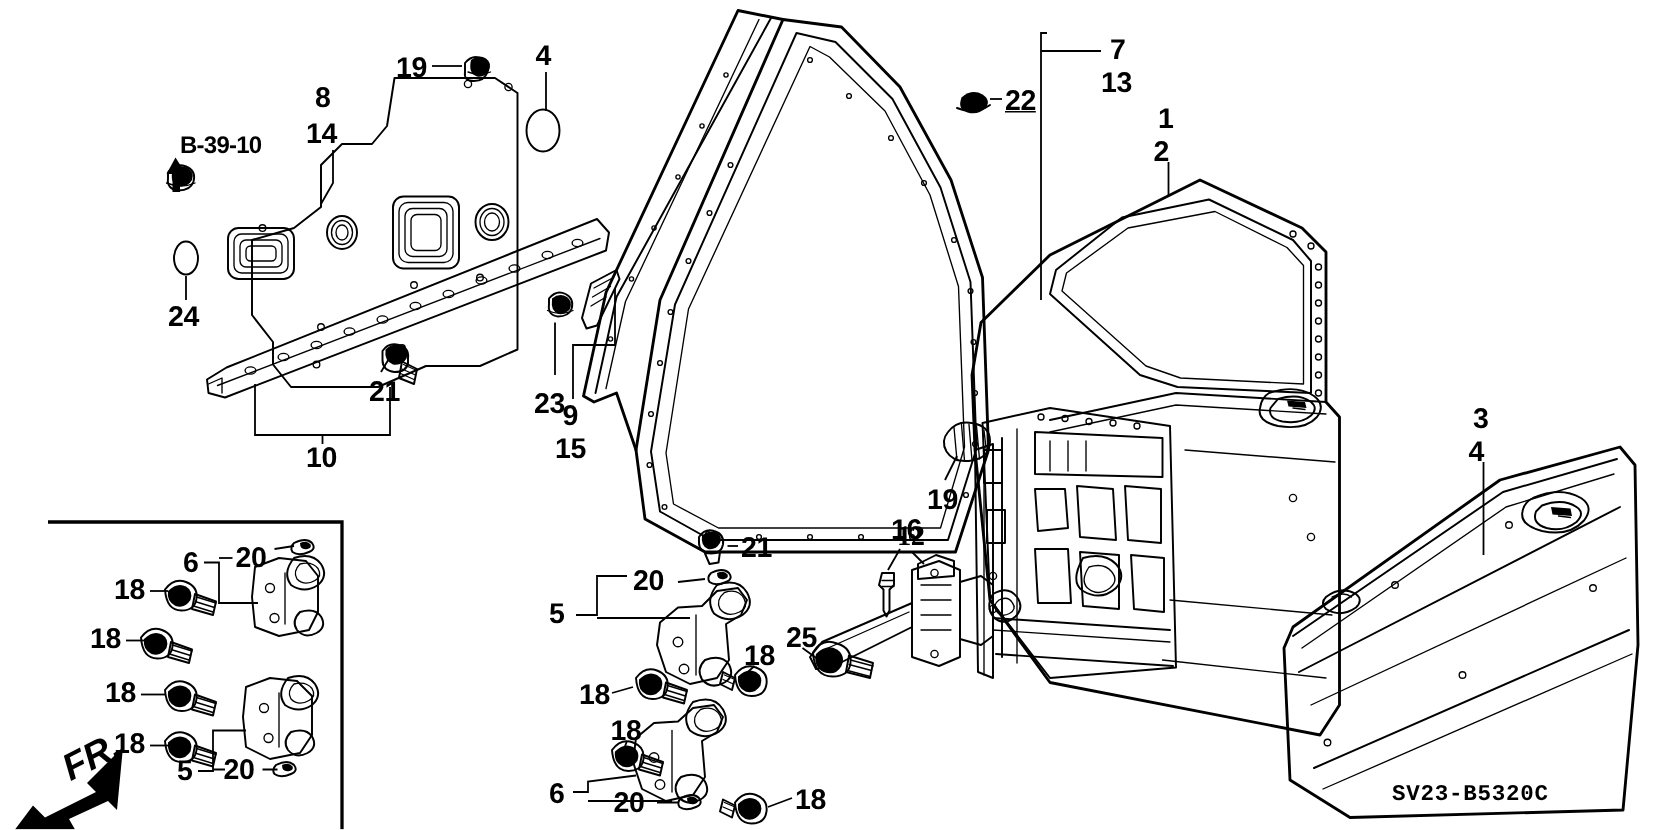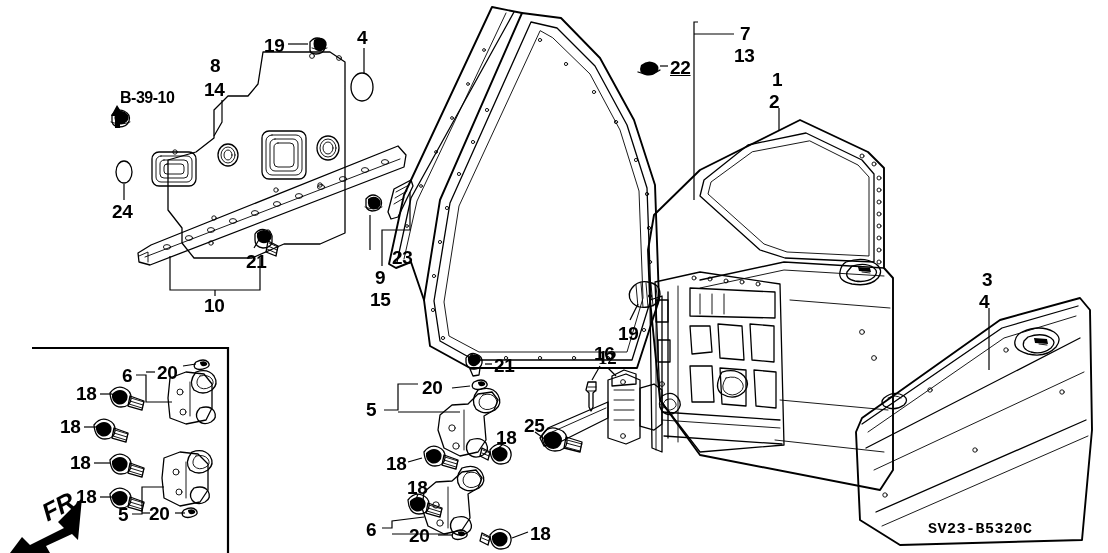--- a/index.html
+++ b/index.html
@@ -544,21 +544,21 @@
 
   </svg>
 
   <div class="lbl" style="left:210px;top:56px;">8</div>
   <div class="lbl" style="left:204px;top:80px;">14</div>
   <div class="lbl" style="left:264px;top:36px;">19</div>
   <div class="lbl" style="left:357px;top:28px;">4</div>
   <div class="lbl" style="left:112px;top:202px;">24</div>
   <div class="lbl" style="left:246px;top:252px;">21</div>
   <div class="lbl" style="left:204px;top:296px;">10</div>
-  <div class="lbl" style="left:356px;top:248px;margin-left:36px;">23</div>
+  <div class="lbl" style="left:356px;top:260px;">23</div>
   <div class="lbl" style="left:375px;top:268px;">9</div>
   <div class="lbl" style="left:370px;top:290px;">15</div>
   <div class="lbl" style="left:670px;top:58px;text-decoration:underline;">22</div>
   <div class="lbl" style="left:740px;top:24px;">7</div>
   <div class="lbl" style="left:734px;top:46px;">13</div>
   <div class="lbl" style="left:772px;top:70px;">1</div>
   <div class="lbl" style="left:769px;top:92px;">2</div>
   <div class="lbl" style="left:982px;top:270px;">3</div>
   <div class="lbl" style="left:979px;top:292px;">4</div>
   <div class="lbl" style="left:618px;top:324px;">19</div>

